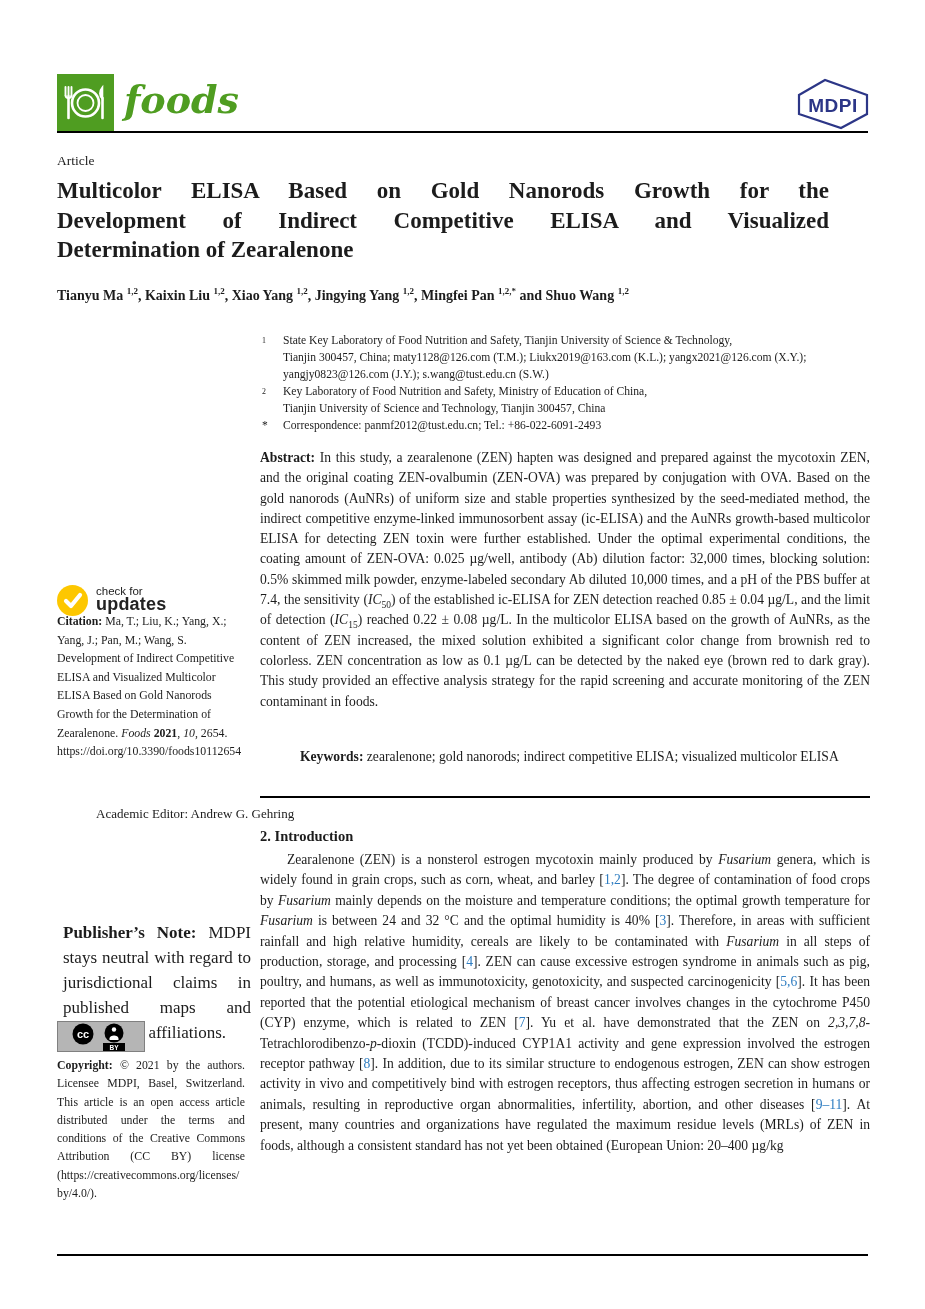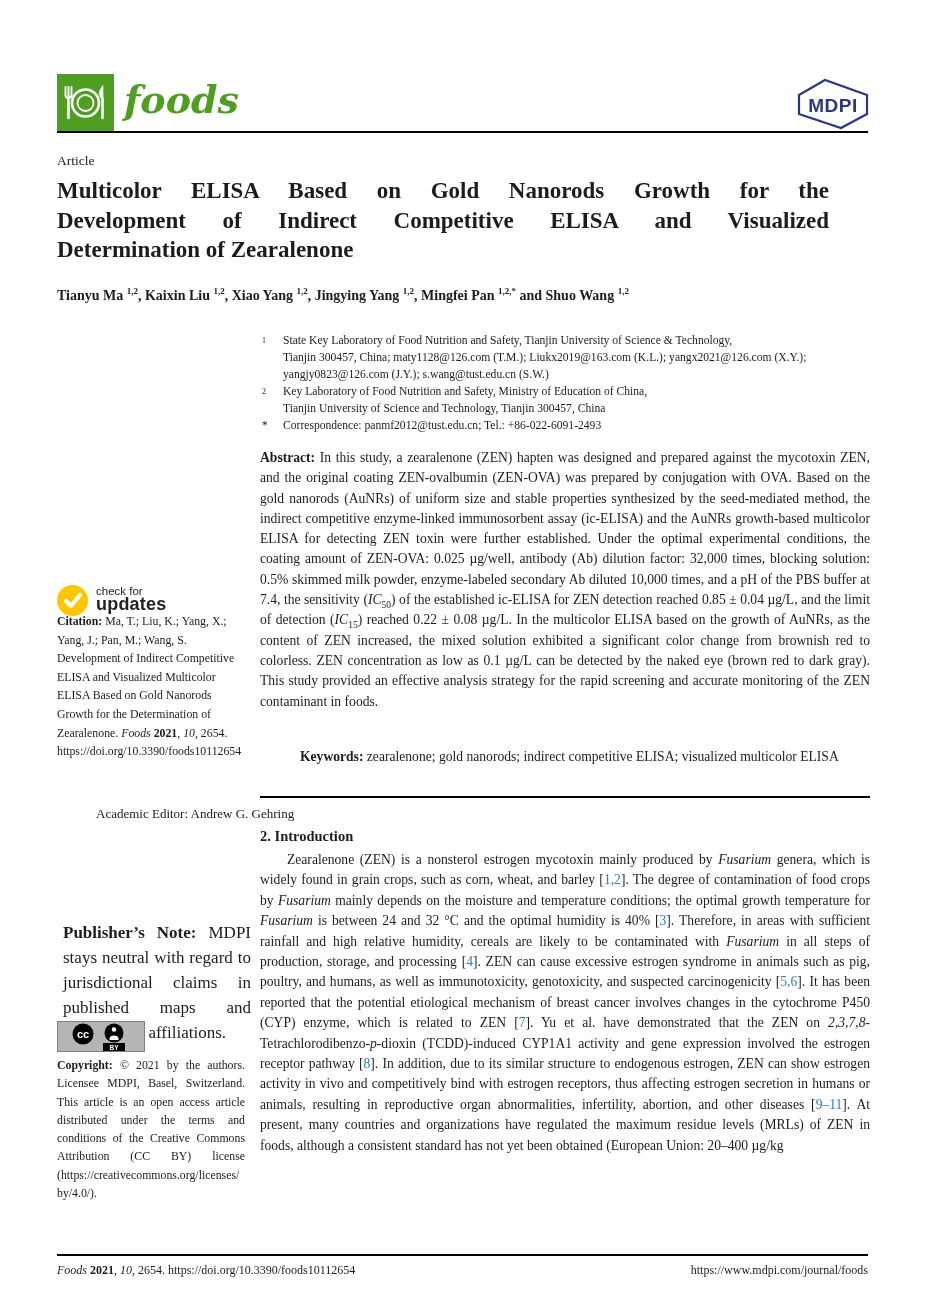--- a/index.html
+++ b/index.html
@@ -156,18 +156,14 @@
       <circle cx="57" cy="8.5" r="2.2" fill="#ffffff"></circle>
       <path d="M52.5 17.5 c0 -4 9 -4 9 0 v1.5 h-9 z" fill="#ffffff"></path>
       <rect x="46" y="22" width="22" height="8" fill="#000000"></rect>
       <text x="57" y="28.5" text-anchor="middle" font-family="Liberation Sans, sans-serif" font-weight="bold" font-size="6.5" fill="#ffffff">BY</text>
     </svg>
   </div>
 
   <div class="copyright"><span class="b">Copyright: </span><span>© 2021 by the authors. Licensee MDPI, Basel, Switzerland. This article is an open access article distributed under the terms and conditions of the Creative Commons Attribution (CC BY) license (https://creativecommons.org/licenses/by/4.0/).</span></div>
 
   <div class="rule footer-rule"></div>
-  <div class="footer">
-    <div><span class="i">Foods </span><span class="b">2021</span><span>, </span><span class="i">10</span><span>, 2654. https://doi.org/10.3390/foods10112654</span></div>
-    <div>https://www.mdpi.com/journal/foods</div>
-  </div>
 
 </div>
 
 </body></html>

